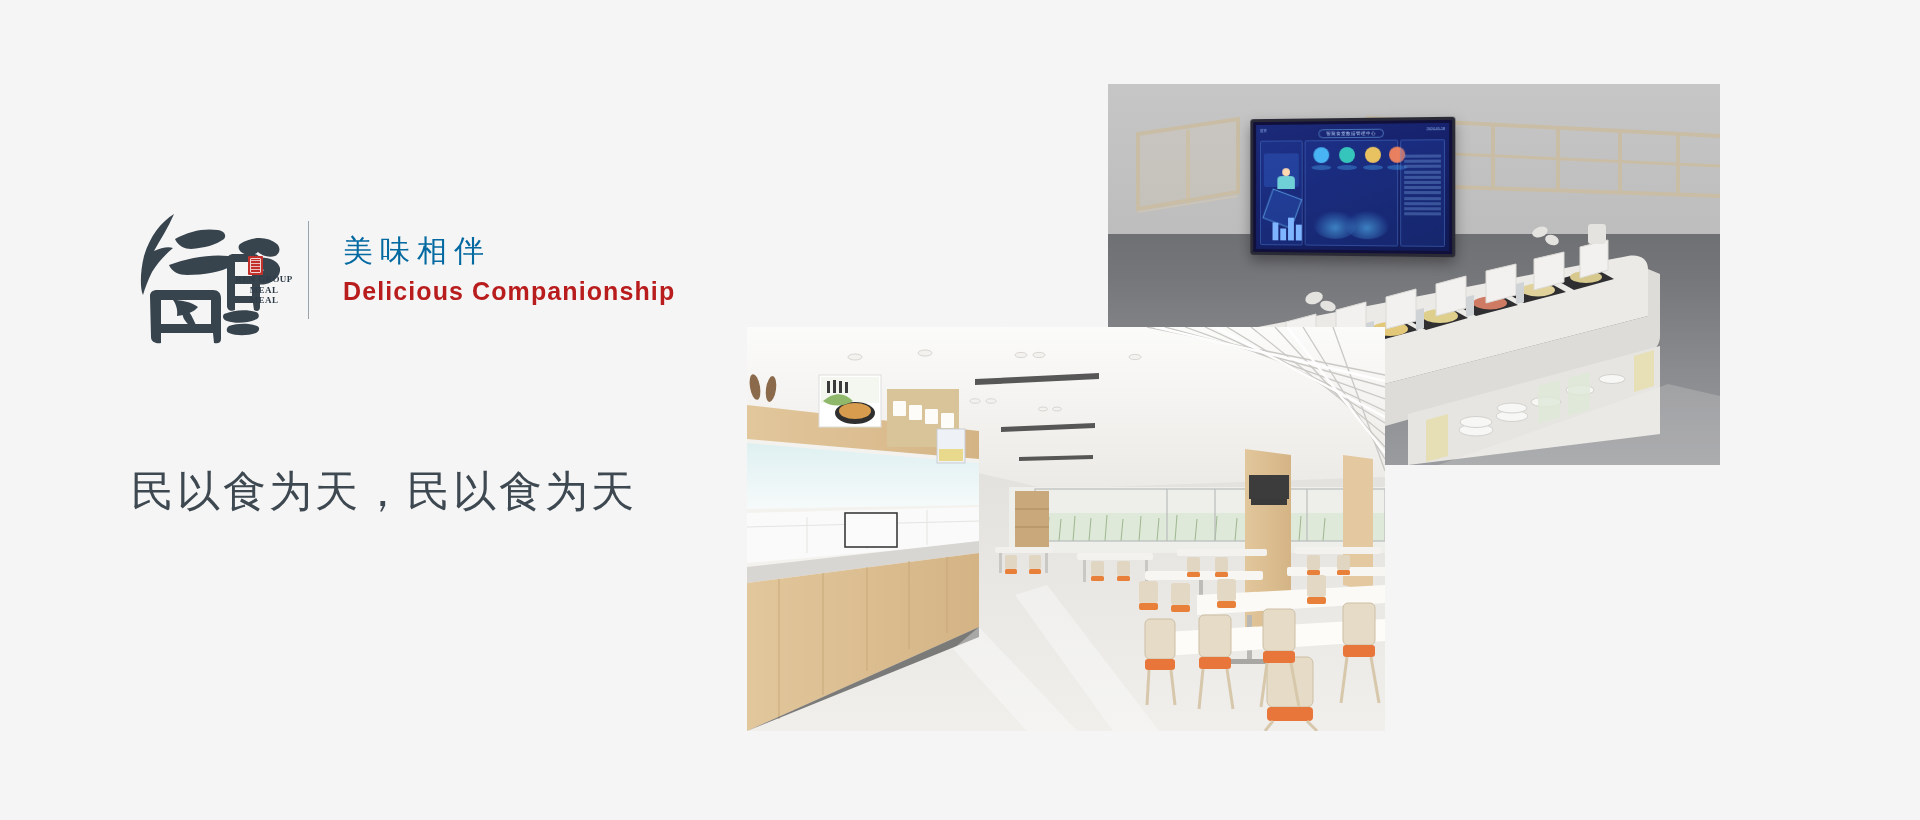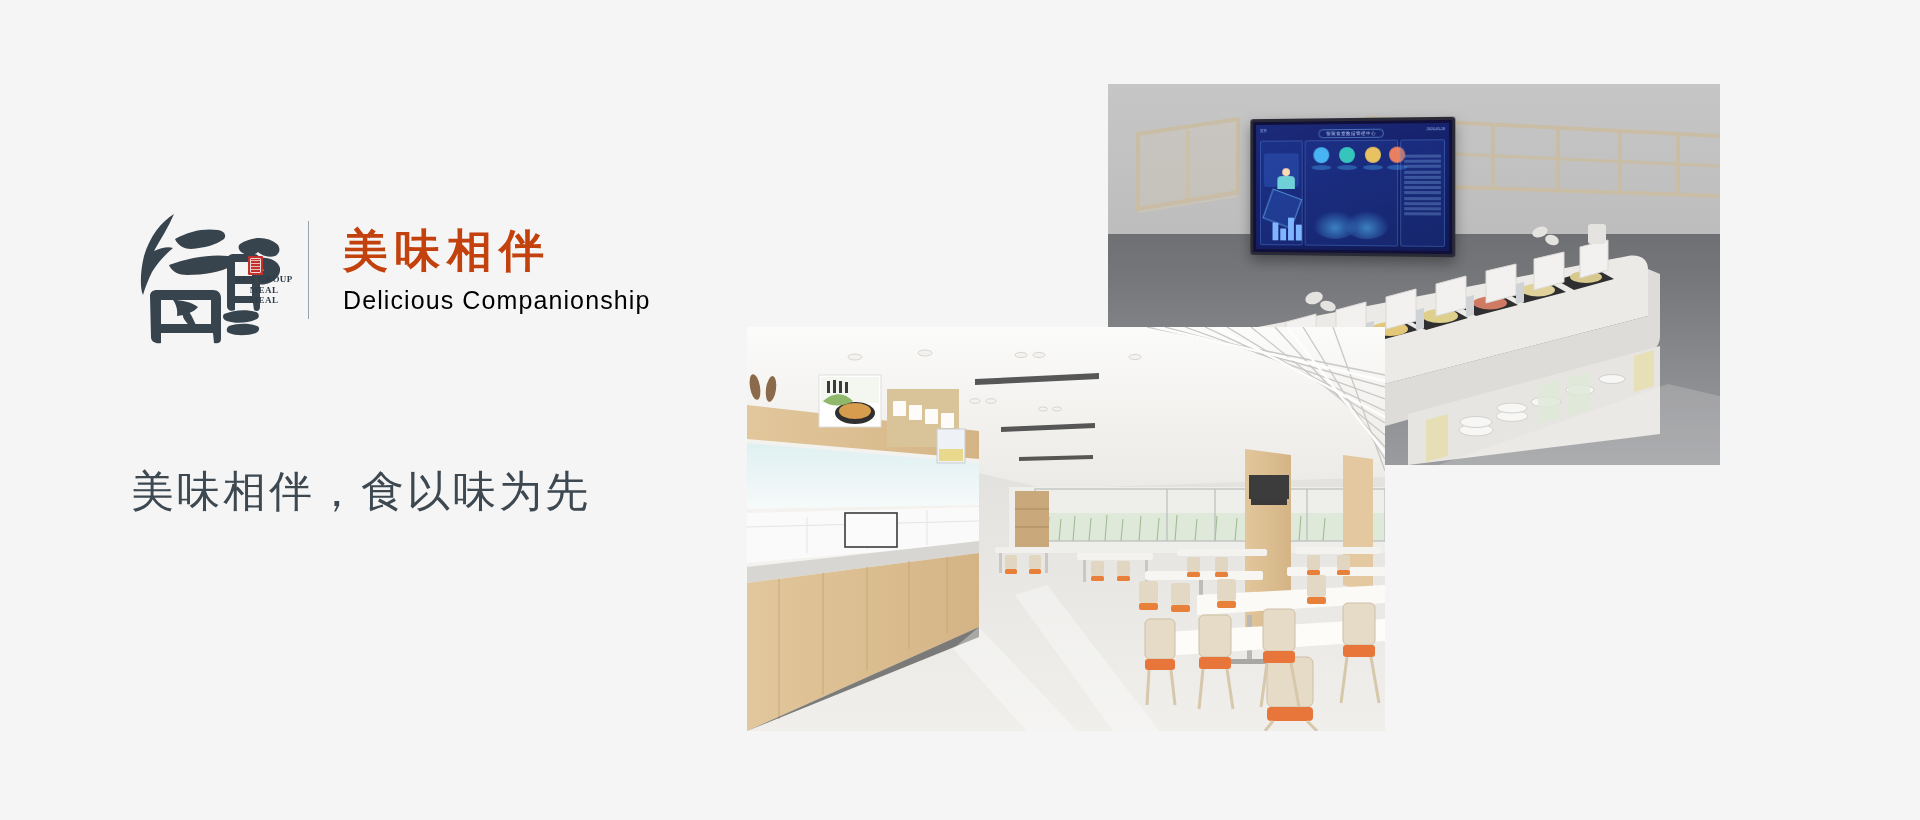--- a/index.html
+++ b/index.html
@@ -34,27 +34,27 @@
     border:1px solid #f2e3e0;border-radius:1px;
     background:
       repeating-linear-gradient(0deg,#c4302b 0 2px,#e8c9c5 2px 3px);
     opacity:.95;
   }
 
   .divider{width:1px;height:98px;background:#9aa4ac;margin:0 34px 0 28px;}
 
   .brand-text{display:flex;flex-direction:column;justify-content:center;}
   .brand-cn{
-    font-size:45px;font-weight:700;color:#c2410c;
+    font-size:30px;font-weight:400;color:#0369a1;
     letter-spacing:7px;line-height:1.1;
     font-family:"Liberation Sans","DejaVu Sans",sans-serif;
   }
   .brand-en{
-    margin-top:11px;font-size:25px;color:#000000;
-    letter-spacing:1.1px;line-height:1.1;font-weight:400;
+    margin-top:11px;font-size:25px;color:#b91c1c;
+    letter-spacing:1.1px;line-height:1.1;font-weight:700;
   }
 
   .tagline{
     position:absolute;left:131px;top:463px;
     font-size:43px;font-weight:400;color:#3d4851;
     letter-spacing:3px;white-space:nowrap;
   }
 
   
   .render-img{
@@ -156,21 +156,21 @@
 
       <div class="divider"></div>
 
       <div class="brand-text">
         <div class="brand-cn">美味相伴</div>
         <div class="brand-en">Delicious Companionship</div>
       </div>
     </div>
   </div>
 
-  <div class="tagline">美味相伴，食以味为先</div>
+  <div class="tagline">民以食为天，民以食为天</div>
 
   <div class="render-img">
     <div class="render-wall"></div>
     <div class="render-floor"></div>
 
     <div class="truss">
       <svg width="612" height="240" viewBox="0 0 612 240" xmlns="http://www.w3.org/2000/svg">
         <g stroke="#cbbda4" stroke-width="4" fill="none" opacity=".95">
           <path d="M30 50 L30 125"></path>
             <path d="M80 46 L80 120"></path>

